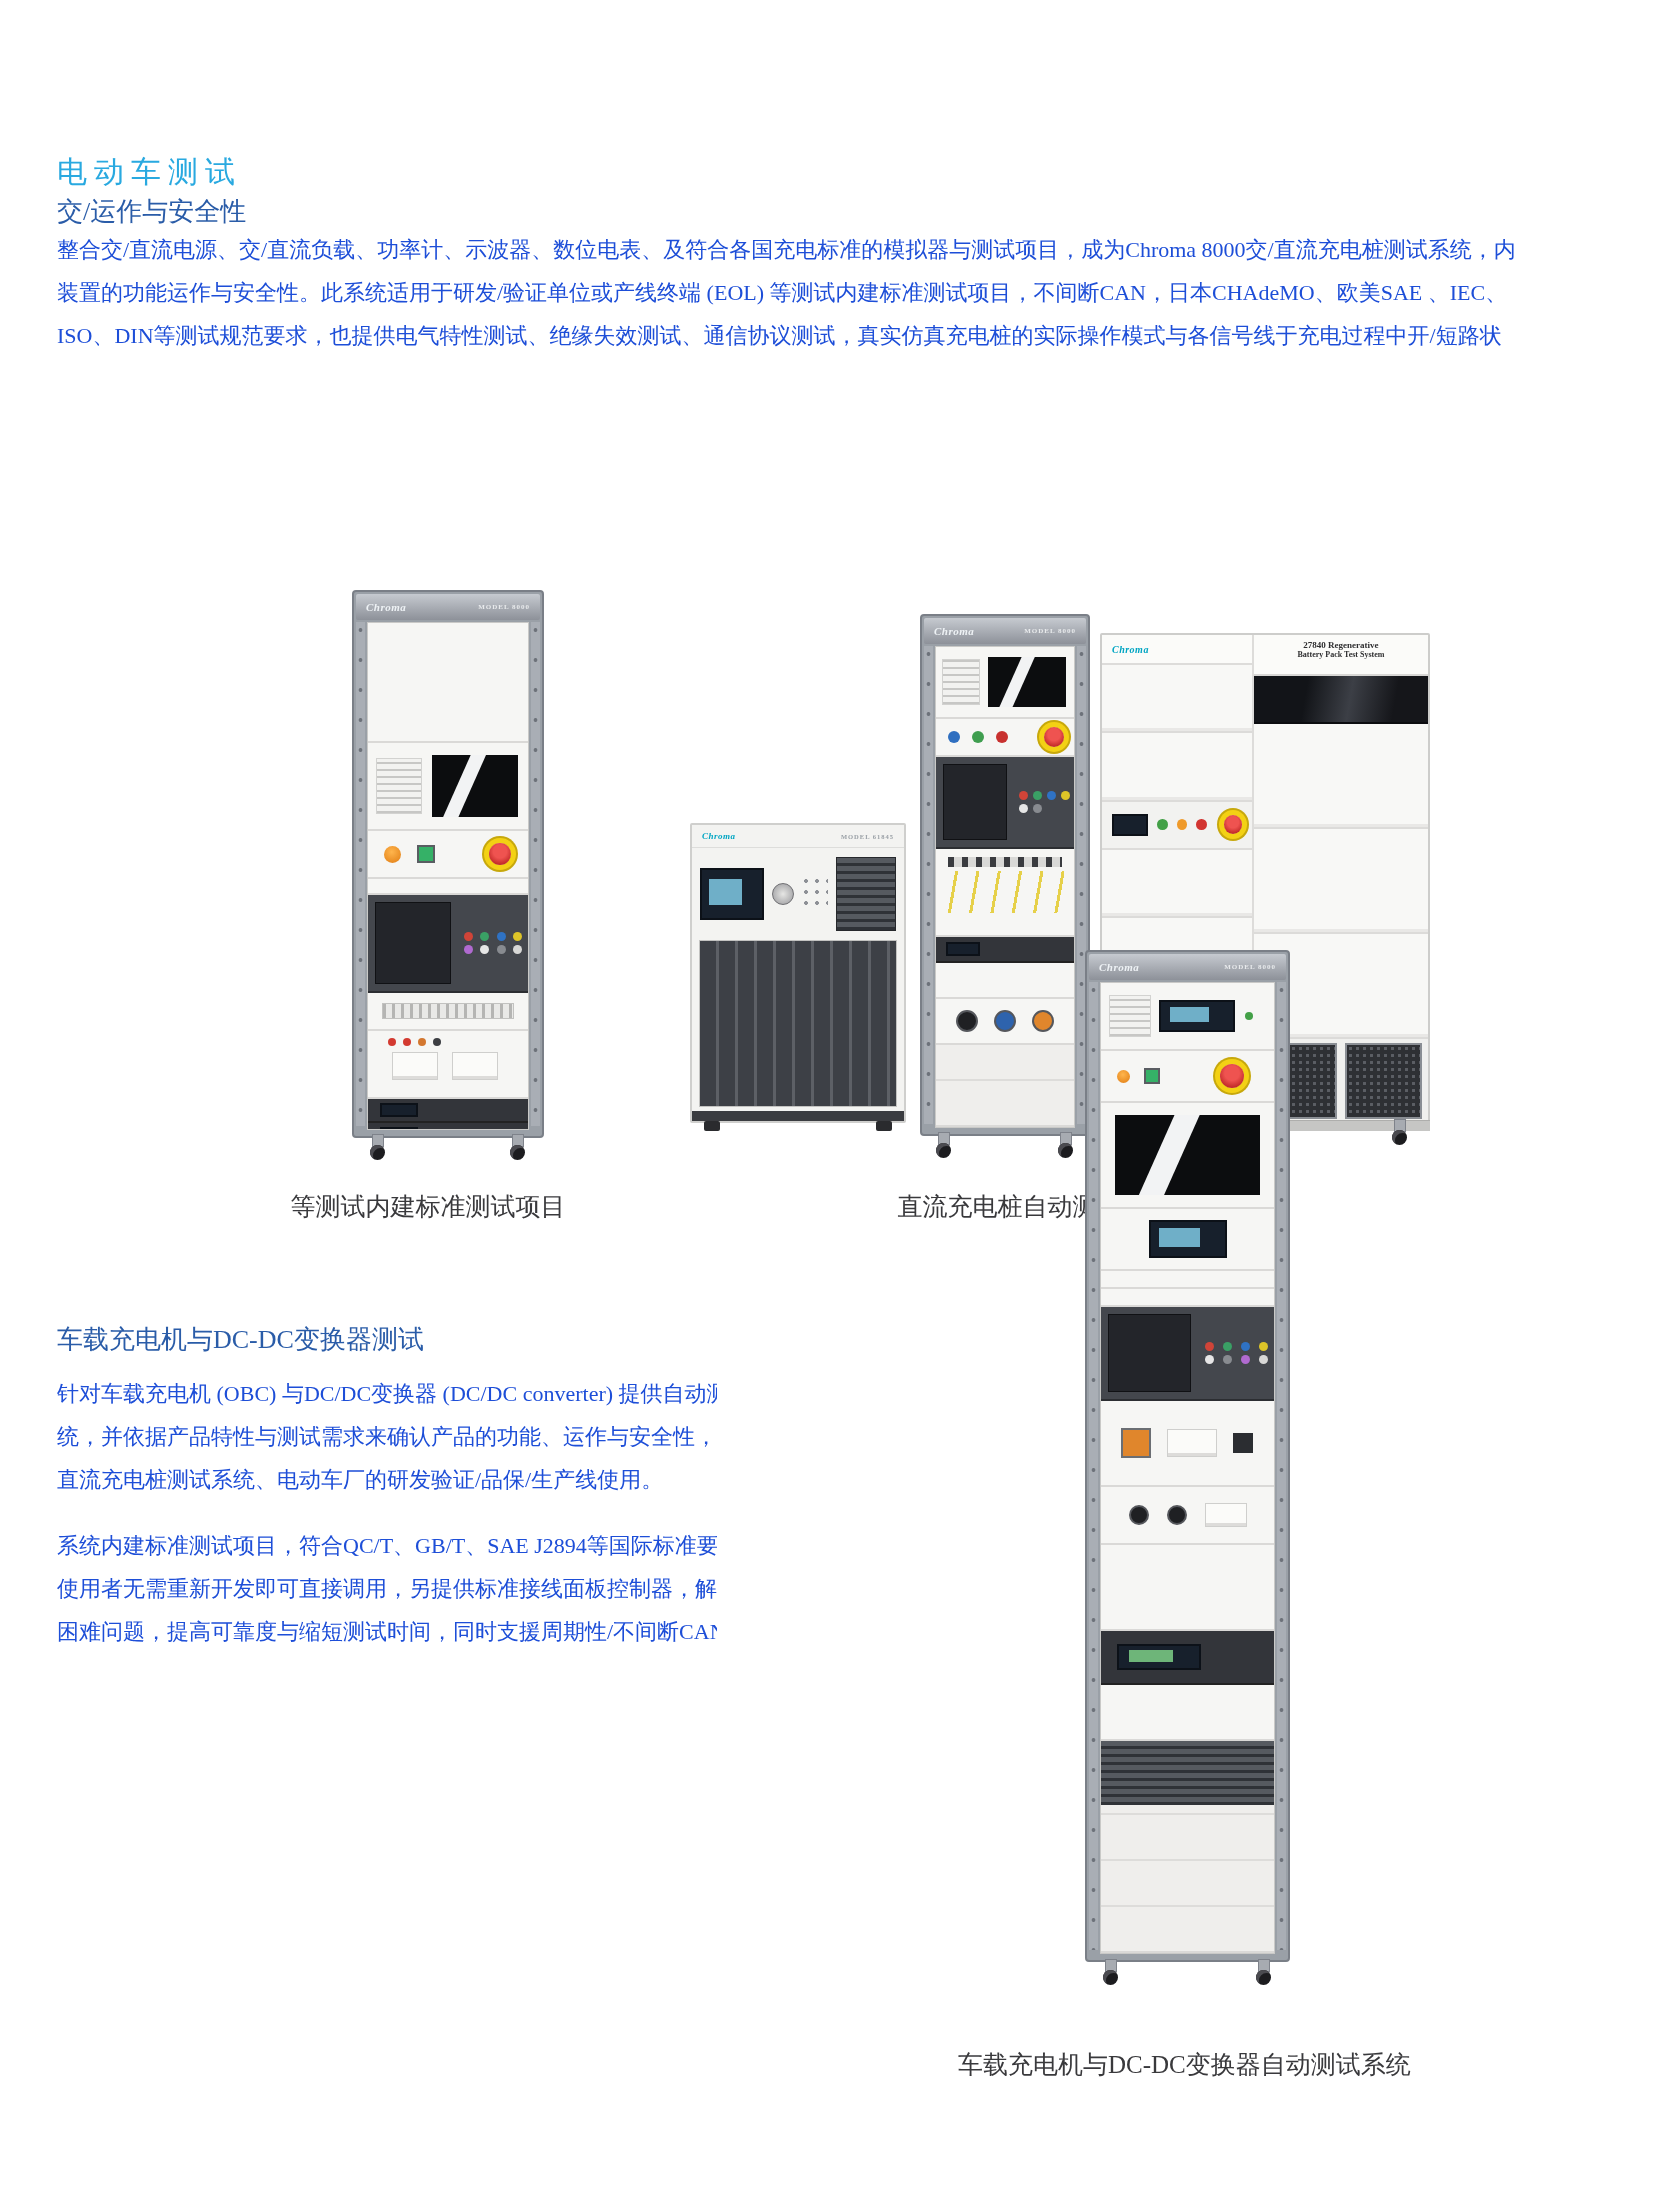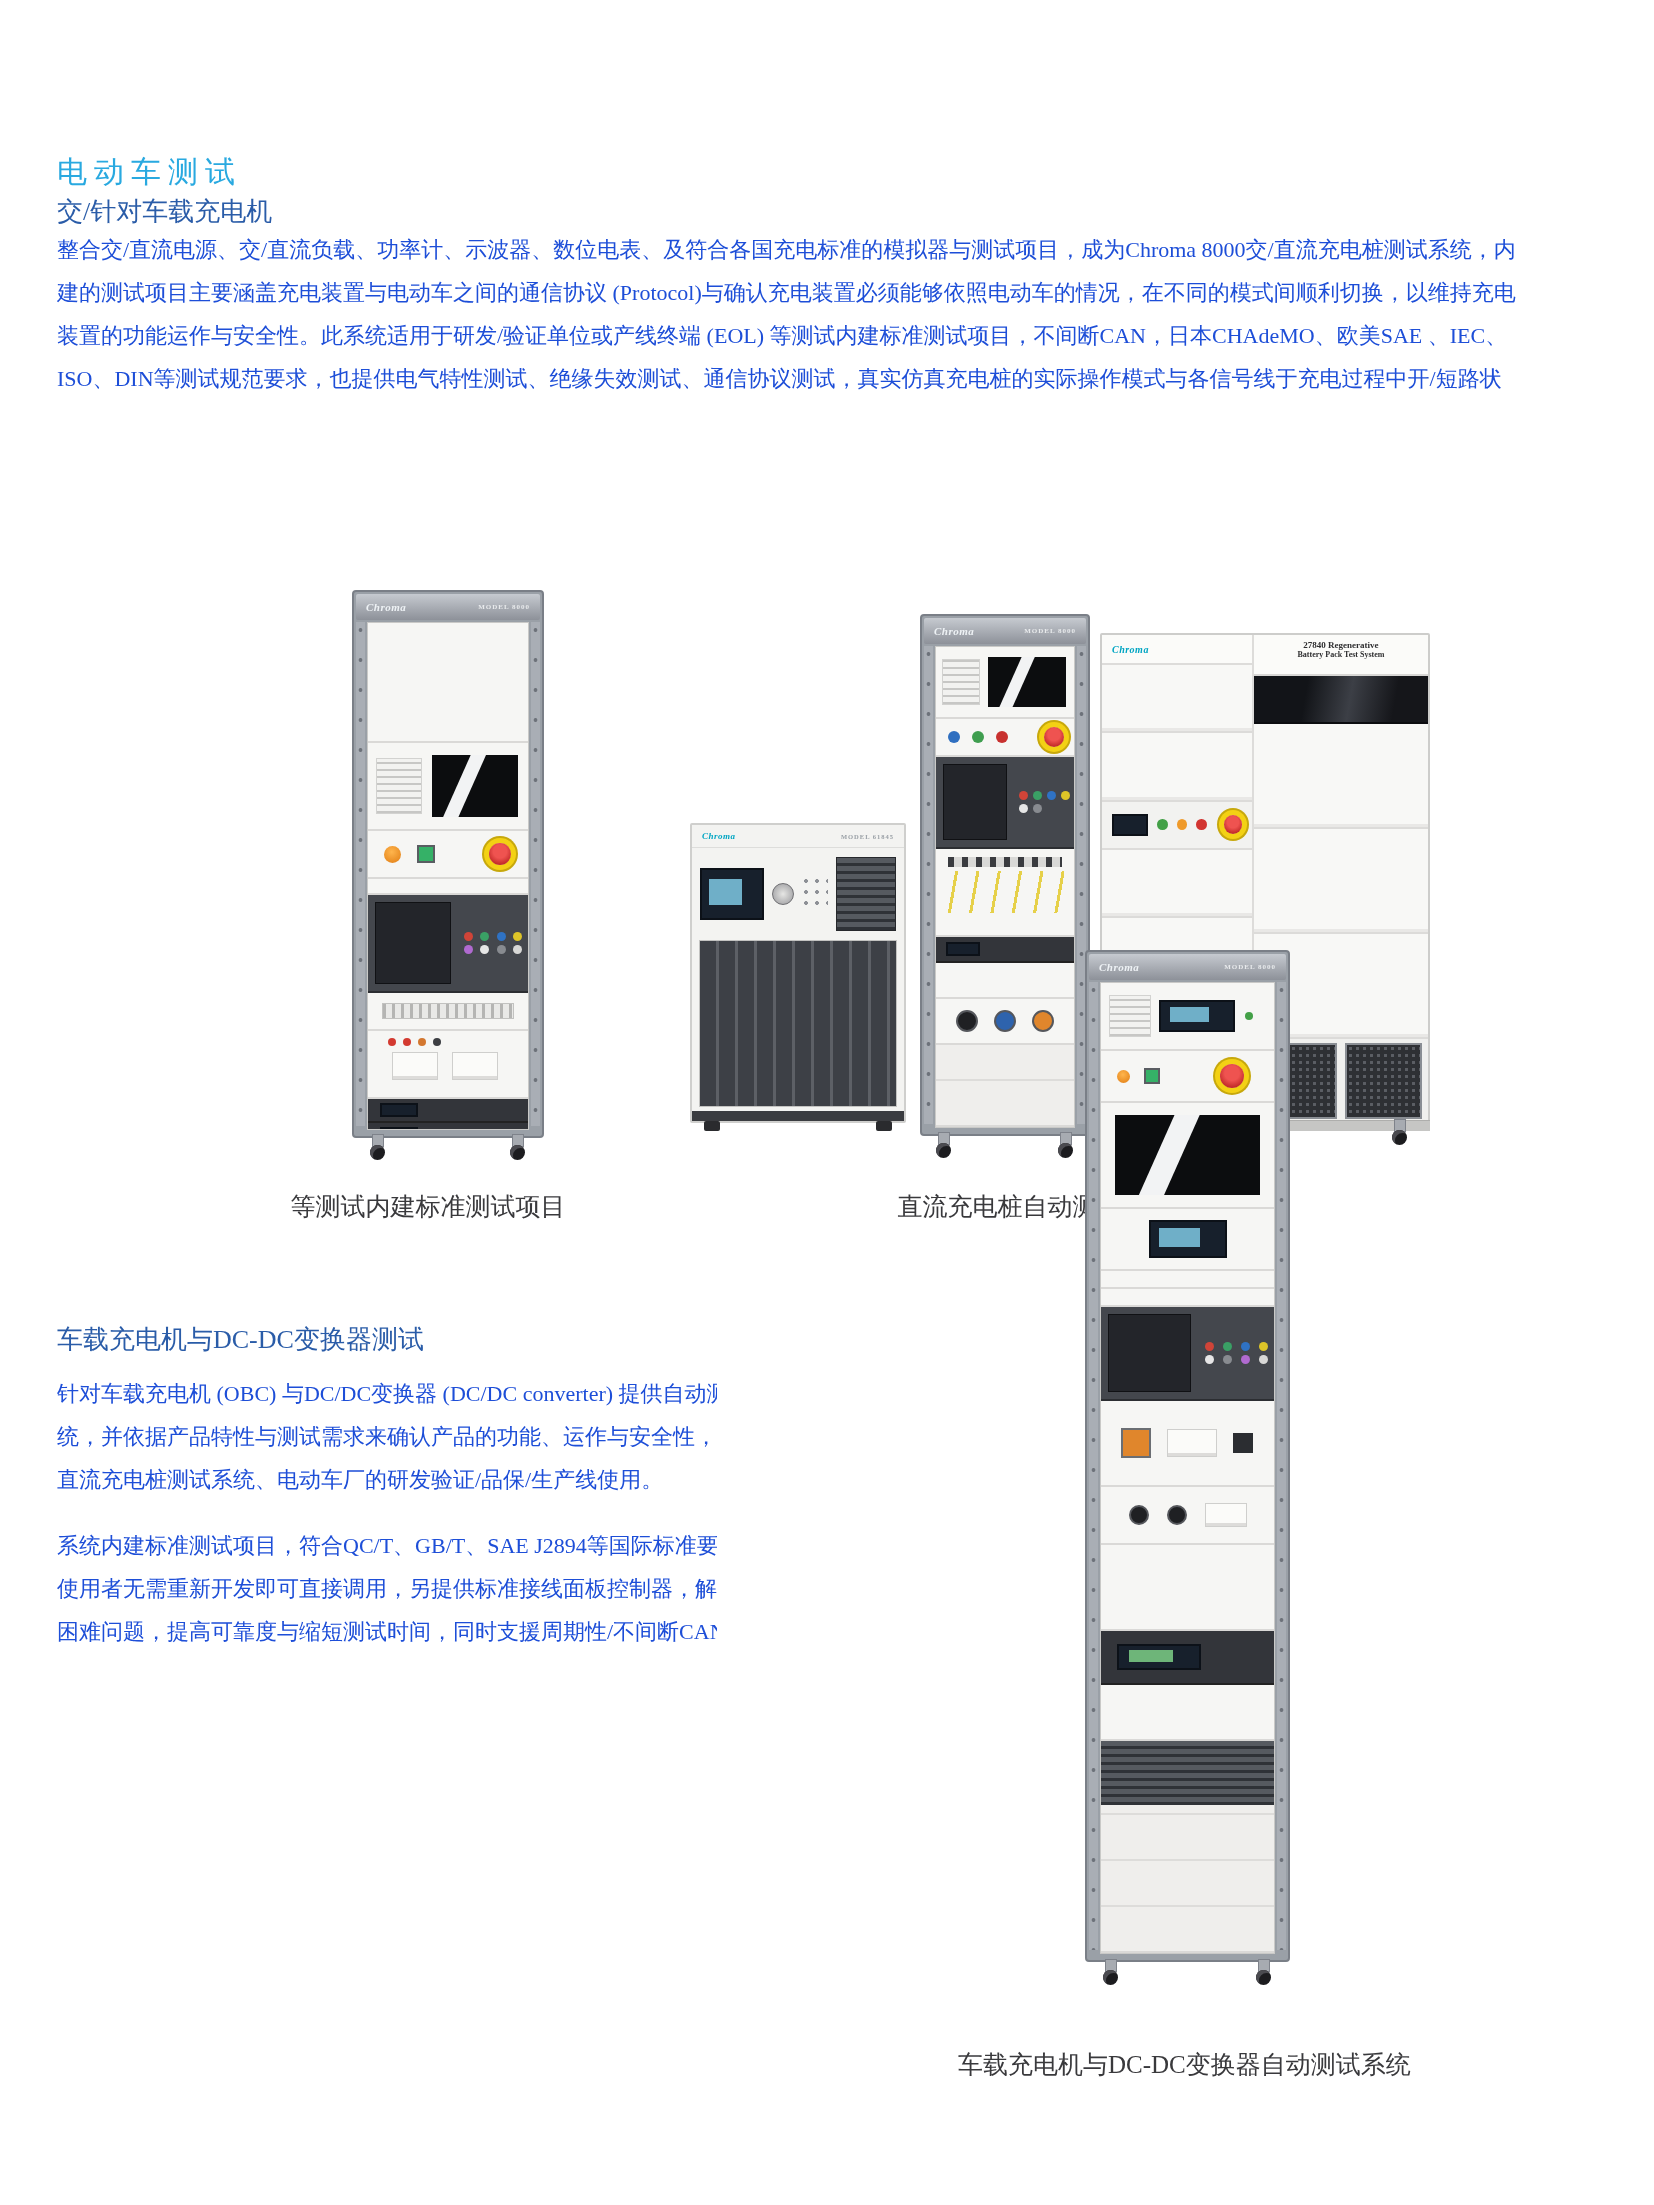--- a/index.html
+++ b/index.html
@@ -88,25 +88,24 @@
   .titlebox .t1 { font-size:9px; font-weight:bold; color:#2e2e30; display:block; }
   .titlebox .t2 { font-size:8px; font-weight:bold; color:#2e2e30; display:block; }
   .darkband { background:linear-gradient(100deg,#121418 0 30%,#3c3f46 55%,#15161a 80%); border-bottom:2px solid #0c0d10; }
 </style>
 </head>
 <body>
 
 <div class="page">
 
   <div class="sec1-title">电动车测试</div>
-  <div class="sec1-sub">交/针对车载充电机</div>
+  <div class="sec1-sub">交/运作与安全性</div>
 
   <div class="para" id="para1">
     <div class="line">整合交/直流电源、交/直流负载、功率计、示波器、数位电表、及符合各国充电标准的模拟器与测试项目，成为Chroma 8000交/直流充电桩测试系统，内</div>
-    <div class="line">建的测试项目主要涵盖充电装置与电动车之间的通信协议 (Protocol)与确认充电装置必须能够依照电动车的情况，在不同的模式间顺利切换，以维持充电</div>
     <div class="line">装置的功能运作与安全性。此系统适用于研发/验证单位或产线终端 (EOL) 等测试内建标准测试项目，不间断CAN，日本CHAdeMO、欧美SAE 、IEC、</div>
     <div class="line">ISO、DIN等测试规范要求，也提供电气特性测试、绝缘失效测试、通信协议测试，真实仿真充电桩的实际操作模式与各信号线于充电过程中开/短路状</div>
   </div>
 
   <div class="equip" style="left:352px;top:590px;width:192px;height:570px;">
     <div class="rack-shell" style="height:548px;">
       <div class="rack-head">
         <span class="brand">Chroma</span>
         <span class="model">MODEL 8000</span>
       </div>

